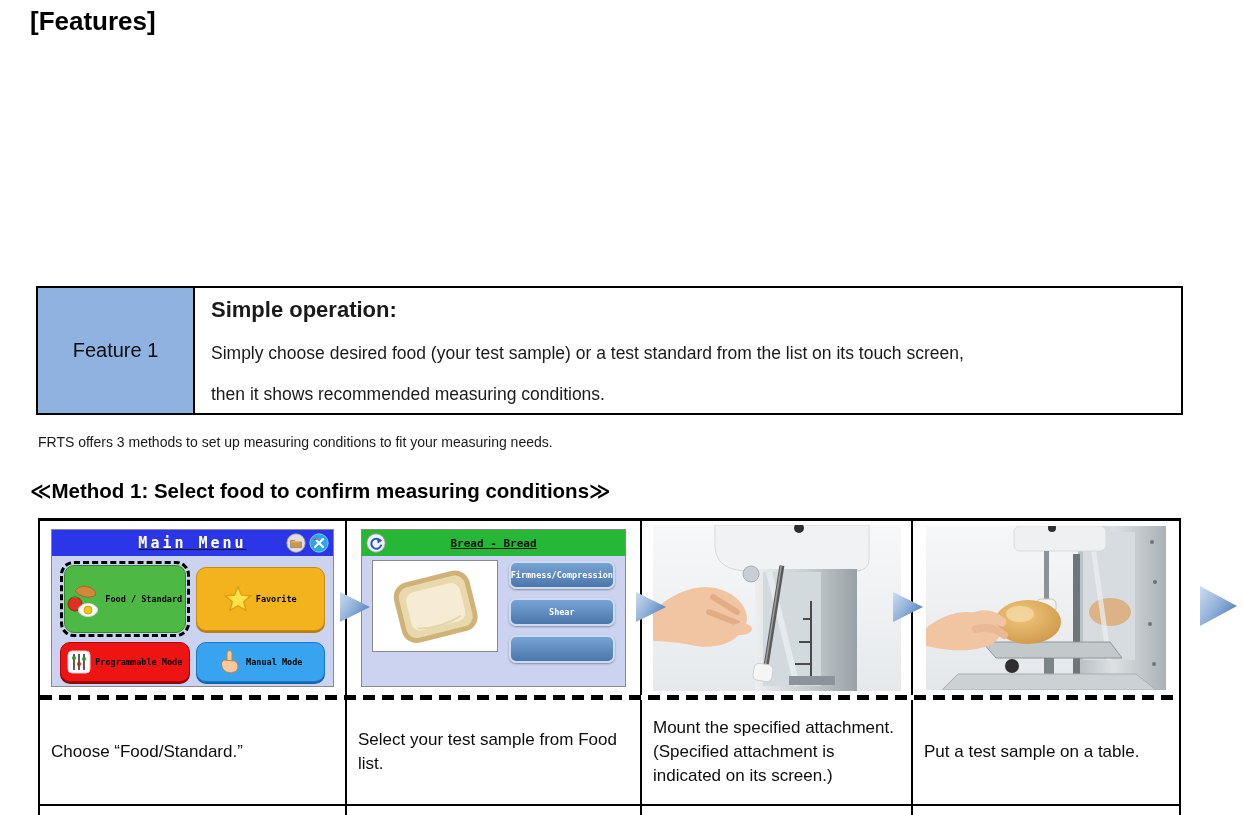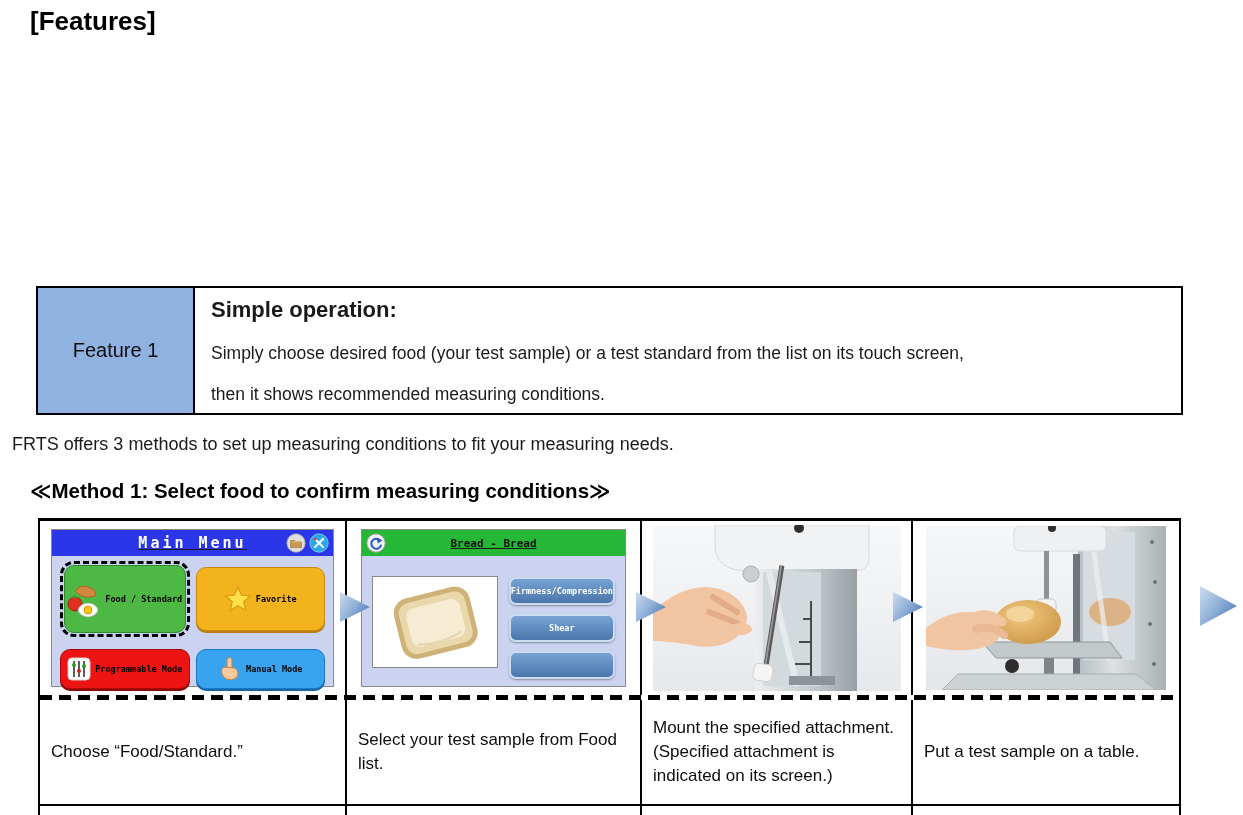--- a/index.html
+++ b/index.html
@@ -21,21 +21,21 @@
   
   .feature-table{position:absolute;left:36px;top:286px;width:1147px;height:129px;box-sizing:border-box;
     border:2px solid #000;display:flex;background:#fff;}
   .ft-label{width:155px;background:#8fb2e0;border-right:2px solid #000;display:flex;align-items:center;
     justify-content:center;font-size:20px;font-weight:normal;color:#0d0d0d;}
   .ft-body{flex:1;padding:8px 16px 0 16px;}
   .ft-heading{font-size:22px;font-weight:bold;margin-top:1px;}
   .ft-line{font-size:17.5px;margin-top:20px;}
 
   
-  .intro{position:absolute;left:12px;top:434px;font-size:18px;margin:0;}
+  .intro{position:absolute;left:38px;top:434px;font-size:14px;margin:0;}
   .method-heading{position:absolute;left:30px;top:479px;font-size:20.5px;font-weight:bold;margin:0;color:#000;}
 
   
   .method-table{position:absolute;left:38px;top:518px;width:1143px;height:297px;box-sizing:border-box;
     border-left:2px solid #000;border-right:2px solid #000;border-top:3px solid #000;background:#fff;}
   .m-row{display:grid;grid-template-columns:307px 295px 271px 266px;}
   .img-row{height:174px;}
   .img-cell{box-sizing:border-box;border-right:2px solid #000;display:flex;align-items:center;justify-content:center;background:#fff;}
   .img-cell:last-child{border-right:none;}
   .dashed-sep{height:5px;background:repeating-linear-gradient(90deg,#000 0 12px,#fff 12px 19px);}
@@ -61,35 +61,35 @@
   .ts{box-sizing:border-box;border:1px solid #8a8a8a;background:#ccd3f1;}
   .ts-header{height:26px;display:flex;align-items:center;justify-content:center;position:relative;text-decoration:underline;}
   .mono{font-family:"DejaVu Sans Mono",monospace;}
 
   
   .ts1{width:283px;height:158px;}
   .ts1 .ts-header{background:#2b36e8;}
   .ts1-title{color:#fff;font-size:15px;font-weight:bold;letter-spacing:3px;}
   .hdr-icons{position:absolute;right:4px;top:3px;display:flex;gap:3px;}
   .icon-circle{width:20px;height:20px;display:block;}
-  .ts1-body{padding:5px 8px;display:grid;grid-template-columns:1fr 1fr;grid-template-rows:76px 40px;gap:12px 6px;}
+  .ts1-body{padding:5px 8px;display:grid;grid-template-columns:1fr 1fr;grid-template-rows:76px 40px;gap:5px 6px;}
   .dash-wrap{border:3px dashed #000;border-radius:14px;padding:1px;display:flex;}
   .menu-btn{border-radius:10px;display:flex;align-items:center;justify-content:center;gap:4px;
     font-family:"DejaVu Sans Mono",monospace;font-size:8.5px;font-weight:bold;color:#000;}
   .btn-green{background:#4eb845;border:1px solid #2e8830;flex:1;}
   .btn-yellow{background:#f2b31c;border:1px solid #c88a10;height:62px;align-self:center;box-shadow:0 2px 0 #b87f10;}
   .btn-red{background:#ee1414;border:1px solid #a60a0a;box-shadow:0 2px 0 #8d0808;}
   .btn-blue{background:#38a4f0;border:1px solid #1878c0;box-shadow:0 2px 0 #1467a8;}
 
   
   .ts2{width:265px;height:158px;}
   .ts2 .ts-header{background:#27b737;}
   .ts2-title{color:#111;font-size:11px;font-weight:bold;}
   .back-circle{position:absolute;left:4px;top:3px;width:20px;height:20px;display:block;}
-  .ts2-body{display:flex;padding:20px 10px;gap:11px;}
+  .ts2-body{display:flex;padding:4px 10px;gap:11px;}
   .bread-panel{width:128px;height:90px;background:#fff;border:1px solid#8a8a8a;display:flex;align-items:center;justify-content:center;}
   .fd-buttons{flex:1;display:flex;flex-direction:column;gap:9px;padding-top:1px;}
   .fd-btn{height:24px;background:linear-gradient(#78a3d4,#4a76ac);border:2px solid #ccdcf0;border-radius:7px;
     color:#fff;font-family:"DejaVu Sans Mono",monospace;font-size:8.5px;font-weight:bold;
     display:flex;align-items:center;justify-content:center;box-shadow:0 1px 2px rgba(0,0,0,.35);}
 
   .photo{display:block;background:#f0f2f3;}
 </style>
 </head>
 <body>

